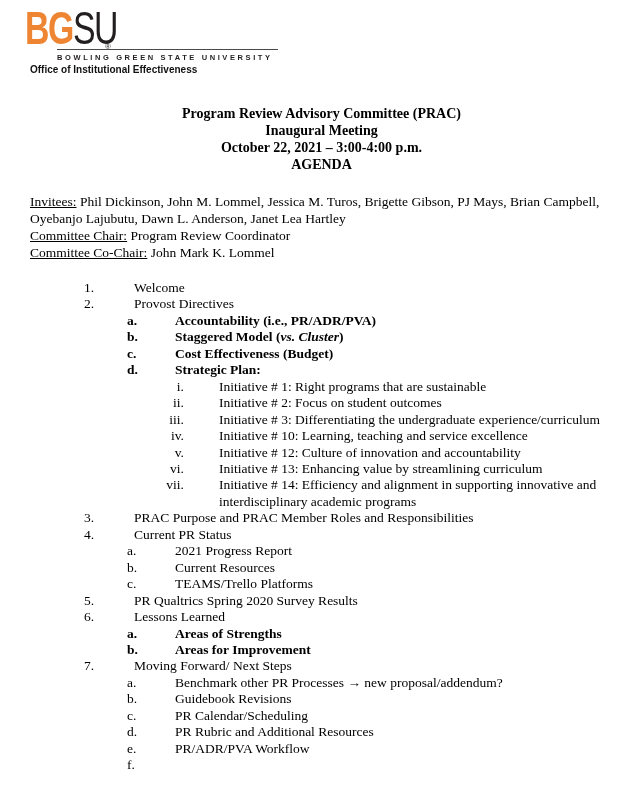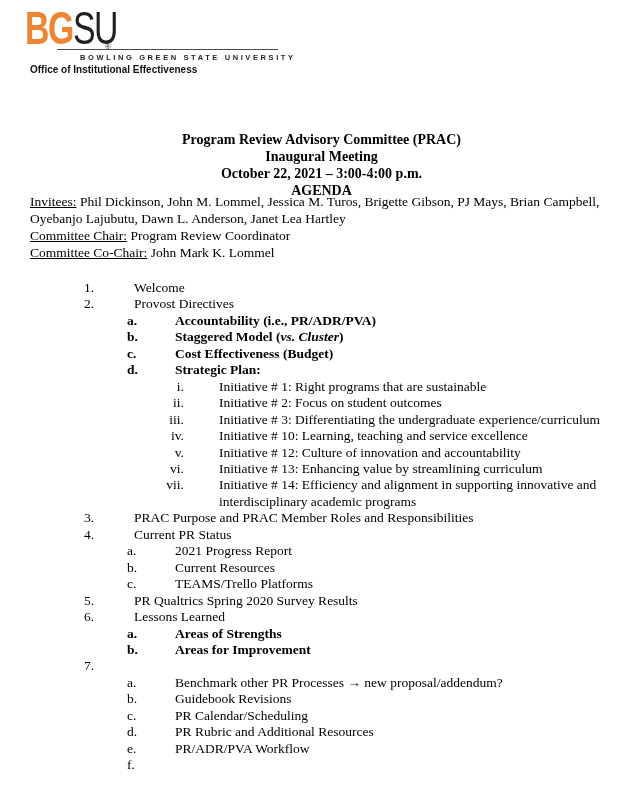--- a/index.html
+++ b/index.html
@@ -31,36 +31,36 @@
     font-size:8px; color:#231f20;
   }
   .logo-rule {
     position:absolute; left:57px; top:49px;
     width:221px; height:1px; background:#4a4a4a;
   }
   .univ-name {
     position:absolute; left:57px; top:53px;
     font-family:"Liberation Sans", sans-serif;
     font-size:7.5px; font-weight:bold; color:#231f20;
-    letter-spacing:2.6px; white-space:nowrap;margin-left:23px;
+    letter-spacing:2.6px; white-space:nowrap;
   }
   .office-name {
     position:absolute; left:30px; top:64px;
     font-family:"Liberation Sans", sans-serif;
     font-size:10px; font-weight:bold; color:#111111;
     white-space:nowrap;
     text-align:right;
   }
 
   
   .title-block {
     position:absolute; left:0; right:0; top:105px;
     text-align:center;
     font-weight:bold;
-    font-size:14px; line-height:17px;margin-top:26px;
+    font-size:14px; line-height:17px;
   }
 
   
   .participants {
     position:absolute; left:30px; top:193px; width:586px;
     font-size:13.5px; line-height:17px;
   }
   .participants .p-row { text-align:left; }
   .p-label { text-decoration:underline;margin-top:42px; }
 
@@ -191,20 +191,21 @@
       <div class="row lvl2 bold">
         <span class="marker">a.</span>
         <span class="txt"><span>Areas of Strengths</span></span>
       </div>
       <div class="row lvl2 bold">
         <span class="marker">b.</span>
         <span class="txt"><span>Areas for Improvement</span></span>
       </div>
       <div class="row lvl1">
         <span class="marker">7.</span>
+        <span class="txt"><span>Moving Forward/ Next Steps</span></span>
       </div>
       <div class="row lvl2">
         <span class="marker">a.</span>
         <span class="txt"><span>Benchmark other PR Processes → new proposal/addendum?</span></span>
       </div>
       <div class="row lvl2">
         <span class="marker">b.</span>
         <span class="txt"><span>Guidebook Revisions</span></span>
       </div>
       <div class="row lvl2">

